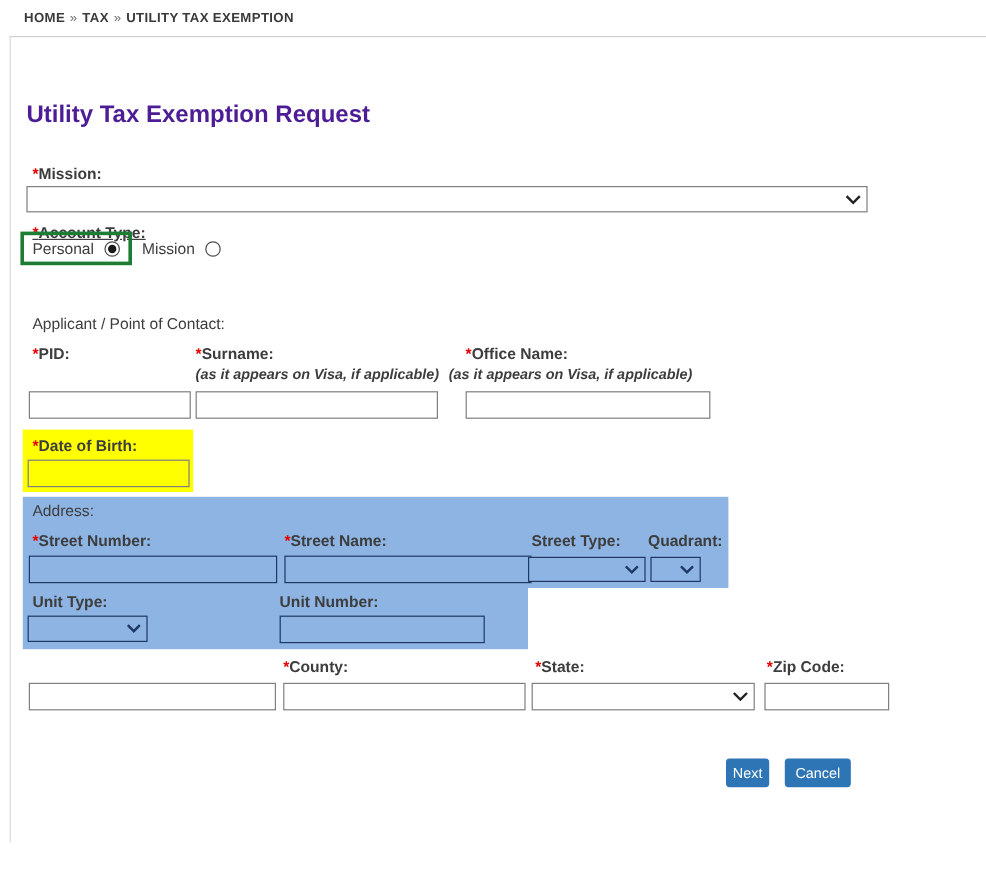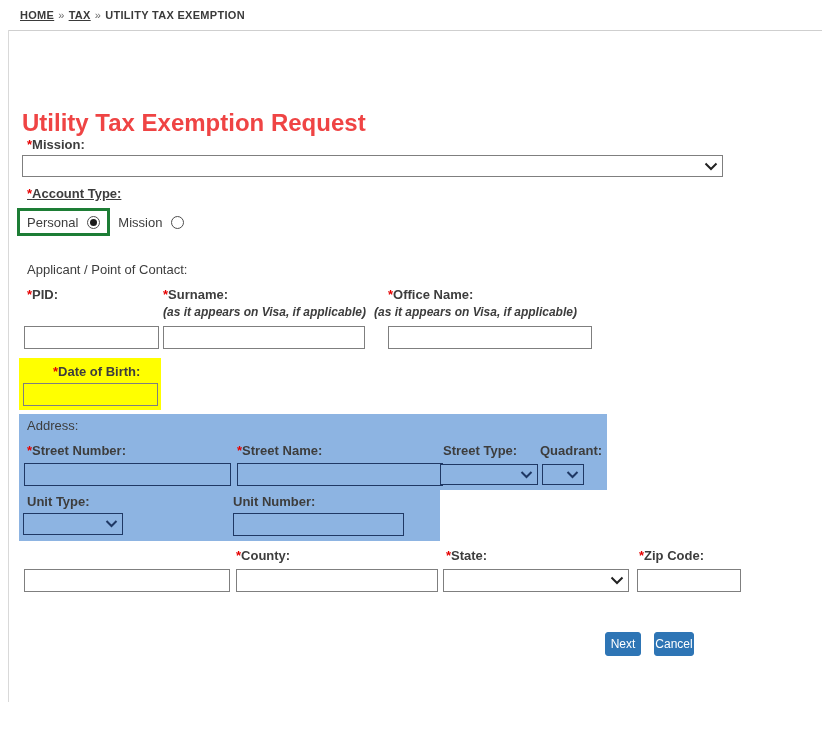--- a/index.html
+++ b/index.html
@@ -1,25 +1,25 @@
 <!DOCTYPE html>
 <html><head>
 <meta charset="utf-8">
 <style>
   html,body{margin:0;padding:0;background:#fff;}
   .page{position:relative;width:822px;height:740px;background:#fff;overflow:hidden;
         font-family:"Liberation Sans",sans-serif;color:#3d3d3d;}
   .abs{position:absolute;}
   .nowrap{white-space:nowrap;}
   .crumb{font-size:11px;font-weight:bold;letter-spacing:.3px;color:#3a3a3a;}
-  .crumb a{color:#3a3a3a;text-decoration:underline;cursor:pointer;}
+  .crumb a{color:#3a3a3a;cursor:pointer;}
   .crumb .sep{color:#6a6a6a;font-weight:normal;padding:0 4px;}
   .hline{height:1px;background:#cfcfcf;}
   .vline{width:1px;background:#d9d9d9;}
-  .title{font-size:24px;font-weight:bold;color:#ef4444;margin-top:24px;}
+  .title{font-size:20px;font-weight:bold;color:#4c1d95;}
   .lbl{font-size:13px;font-weight:bold;color:#3d3d3d;white-space:nowrap;}
   .plain{font-size:13px;font-weight:normal;color:#3d3d3d;white-space:nowrap;}
   .req{color:#e60000;}
   .note{font-size:12px;font-weight:bold;font-style:italic;color:#3d3d3d;white-space:nowrap;}
   .inp{position:absolute;box-sizing:border-box;border:1px solid #7f7f7f;background:#fff;
        height:23px;font-size:13px;padding:2px 4px;font-family:"Liberation Sans",sans-serif;outline:none;}
   .inp-blue{background:#8db4e2;border-color:#1f3864;}
   .inp-yellow{background:#ffff00;}
   .sel{position:absolute;box-sizing:border-box;border:1px solid #7f7f7f;background:#fff;
        display:flex;align-items:center;justify-content:flex-end;padding-right:4px;cursor:default;}
@@ -55,21 +55,21 @@
   <div class="sel" style="left:22px;top:155px;width:701px;height:22px;">
     <span style="display:flex;">
       <svg width="14" height="9" viewBox="0 0 14 9">
           <polyline points="1.5,1.5 7,7 12.5,1.5" fill="none" stroke="#222222" stroke-width="2"></polyline>
         </svg>
     </span>
   </div>
 
   <div class="abs lbl" style="left:27px;top:186px;text-decoration:underline;"><span class="req">*</span><span>Account Type:</span></div>
 
-  <div class="abs" style="left:17px;top:208px;display:flex;align-items:center;justify-content:space-between;">
+  <div class="abs" style="left:17px;top:193px;display:flex;align-items:center;justify-content:space-between;">
     <div class="greenbox" style="height:28px;">
       <span class="plain">Personal</span>
       <span class="radio">
           <span class="dot"></span>
         </span>
     </div>
     <span class="plain" style="margin-left:8px;">Mission</span>
     <span class="radio" style="margin-left:9px;"></span>
   </div>
 
@@ -80,21 +80,21 @@
   <div class="abs lbl" style="left:388px;top:287px;"><span class="req">*</span><span>Office Name:</span></div>
 
   <div class="abs note" style="left:163px;top:305px;">(as it appears on Visa, if applicable)</div>
   <div class="abs note" style="left:374px;top:305px;">(as it appears on Visa, if applicable)</div>
 
   <input class="inp" style="left: 24px; top: 326px; width: 135px;" value="">
   <input class="inp" style="left: 163px; top: 326px; width: 202px;" value="">
   <input class="inp" style="left: 388px; top: 326px; width: 204px;" value="">
 
   <div class="abs hl-yellow" style="left:19px;top:358px;width:142px;height:52px;"></div>
-  <div class="abs lbl" style="left:27px;top:364px;margin-left:26px;"><span class="req">*</span><span>Date of Birth:</span></div>
+  <div class="abs lbl" style="left:27px;top:364px;"><span class="req">*</span><span>Date of Birth:</span></div>
   <input class="inp inp-yellow" style="left: 23px; top: 383px; width: 135px;" value="">
 
   <div class="abs hl-blue" style="left:19px;top:414px;width:588px;height:76px;"></div>
   <div class="abs hl-blue" style="left:19px;top:490px;width:421px;height:51px;"></div>
 
   <div class="abs plain" style="left:27px;top:418px;">Address:</div>
 
   <div class="abs lbl" style="left:27px;top:443px;"><span class="req">*</span><span>Street Number:</span></div>
   <div class="abs lbl" style="left:237px;top:443px;"><span class="req">*</span><span>Street Name:</span></div>
   <div class="abs lbl" style="left:443px;top:443px;"><span>Street Type:</span></div>
@@ -139,16 +139,16 @@
   <div class="sel" style="left:443px;top:569px;width:186px;height:23px;">
     <span style="display:flex;">
       <svg width="14" height="9" viewBox="0 0 14 9">
           <polyline points="1.5,1.5 7,7 12.5,1.5" fill="none" stroke="#222222" stroke-width="2"></polyline>
         </svg>
     </span>
   </div>
   <input class="inp" style="left: 637px; top: 569px; width: 104px;" value="">
 
   <div class="btn" style="left:605px;top:632px;width:36px;">Next</div>
-  <div class="btn" style="left:654px;top:632px;width:40px;">Cancel</div>
+  <div class="btn" style="left:654px;top:632px;width:55px;">Cancel</div>
 
 
 </div>
 
 </body></html>

